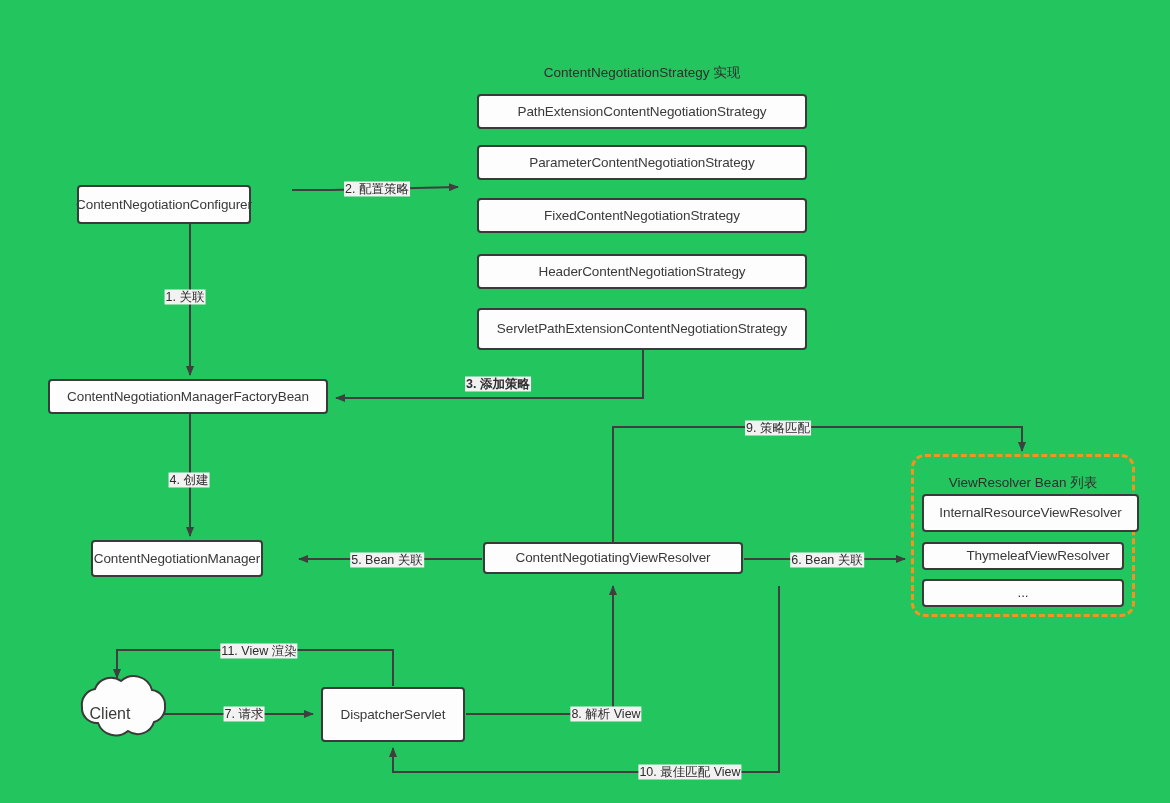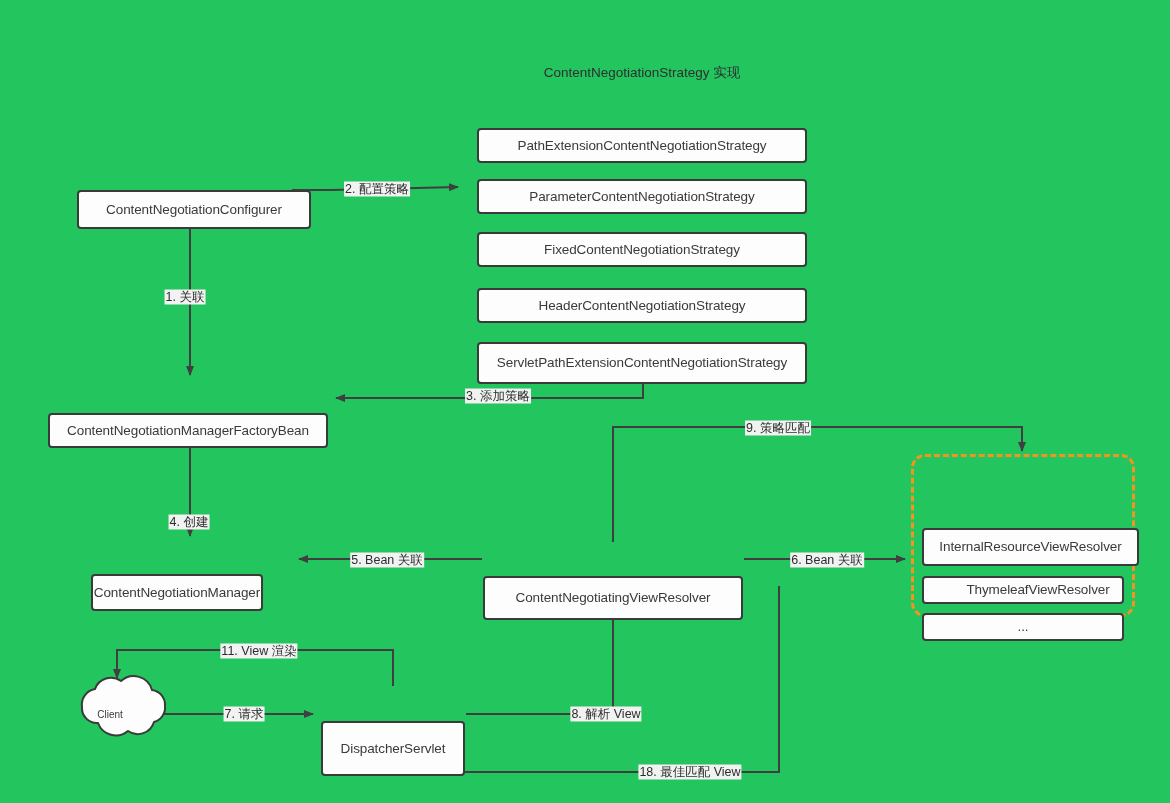--- a/index.html
+++ b/index.html
@@ -31,21 +31,20 @@
     border-radius: 4px;
     color: #3a3a3a;
     font-size: 13.5px;
     line-height: 16px;
     display: flex;
     align-items: center;
     justify-content: center;
     text-align: center;
     padding: 2px 6px;
     letter-spacing: -0.1px;
-    margin-top: 34px;
   }
   .group-title {
     position: absolute;
     color: #2f2f2f;
     font-size: 13.5px;
     text-align: center;
     white-space: nowrap;
   }
   .dashed-group {
     position: absolute;
@@ -60,21 +59,21 @@
     color: #2d2d2d;
     font-size: 12.5px;
     line-height: 15px;
     padding: 0 1px;
     white-space: nowrap;
     transform: translate(-50%, -50%);
   }
   .cloud-label {
     position: absolute;
     color: #3a3a3a;
-    font-size: 10px;
+    font-size: 16px;
     white-space: nowrap;
     transform: translate(-50%, -50%);
   }
 </style>
 </head>
 <body>
 
 <div id="canvas">
 
   <svg class="edges" viewBox="0 0 1170 803">
@@ -116,44 +115,45 @@
   </svg>
 
   <div class="group-title" style="left:477px; top:64px; width:330px;">ContentNegotiationStrategy 实现</div>
 
   <div class="node" style="left:477px; top:94px; width:330px; height:35px;">PathExtensionContentNegotiationStrategy</div>
   <div class="node" style="left:477px; top:145px; width:330px; height:35px;">ParameterContentNegotiationStrategy</div>
   <div class="node" style="left:477px; top:198px; width:330px; height:35px;">FixedContentNegotiationStrategy</div>
   <div class="node" style="left:477px; top:254px; width:330px; height:35px;">HeaderContentNegotiationStrategy</div>
   <div class="node" style="left:477px; top:308px; width:330px; height:42px;">ServletPathExtensionContentNegotiationStrategy</div>
 
-  <div class="node" style="left:77px; top:156px; width:234px; height:39px;">ContentNegotiationConfigurer</div>
+  <div class="node" style="left:77px; top:185px; width:174px; height:39px;">ContentNegotiationConfigurer</div>
 
   <div class="node" style="left:48px; top:379px; width:280px; height:35px;">ContentNegotiationManagerFactoryBean</div>
 
   <div class="node" style="left:91px; top:540px; width:172px; height:37px;">ContentNegotiationManager</div>
 
-  <div class="node" style="left:483px; top:542px; width:260px; height:44px;">ContentNegotiatingViewResolver</div>
+  <div class="node" style="left:483px; top:542px; width:260px; height:32px;">ContentNegotiatingViewResolver</div>
 
   <div class="node" style="left:321px; top:687px; width:144px; height:55px;">DispatcherServlet</div>
 
   <div class="cloud-label" style="left:110px; top:714px;">Client</div>
 
   <div class="dashed-group" style="left:911px; top:454px; width:224px; height:163px;"></div>
 
+  <div class="group-title" style="left:911px; top:474px; width:224px;">ViewResolver Bean 列表</div>
 
   <div class="node" style="left:922px; top:494px; width:217px; height:38px;">InternalResourceViewResolver</div>
   <div class="node" style="left:922px; top:542px; width:202px; height:28px;padding-left:36px;">ThymeleafViewResolver</div>
   <div class="node" style="left:922px; top:579px; width:202px; height:28px;">...</div>
 
   <div class="edge-label" style="left:185px; top:297px;">1. 关联</div>
   <div class="edge-label" style="left:377px; top:189px;">2. 配置策略</div>
-  <div class="edge-label" style="left:498px; top:396px;">3. 添加策略</div>
-  <div class="edge-label" style="left:189px; top:480px;margin-top:42px;">4. 创建</div>
+  <div class="edge-label" style="left:498px; top:384px;font-weight:bold;">3. 添加策略</div>
+  <div class="edge-label" style="left:189px; top:480px;">4. 创建</div>
   <div class="edge-label" style="left:387px; top:560px;">5. Bean 关联</div>
   <div class="edge-label" style="left:827px; top:560px;">6. Bean 关联</div>
   <div class="edge-label" style="left:244px; top:714px;">7. 请求</div>
   <div class="edge-label" style="left:606px; top:714px;">8. 解析 View</div>
   <div class="edge-label" style="left:778px; top:428px;">9. 策略匹配</div>
-  <div class="edge-label" style="left:690px; top:772px;">18. 最佳匹配 View</div>
+  <div class="edge-label" style="left:690px; top:772px;">10. 最佳匹配 View</div>
   <div class="edge-label" style="left:259px; top:651px;">11. View 渲染</div>
 
 </div>
 
 </body></html>

